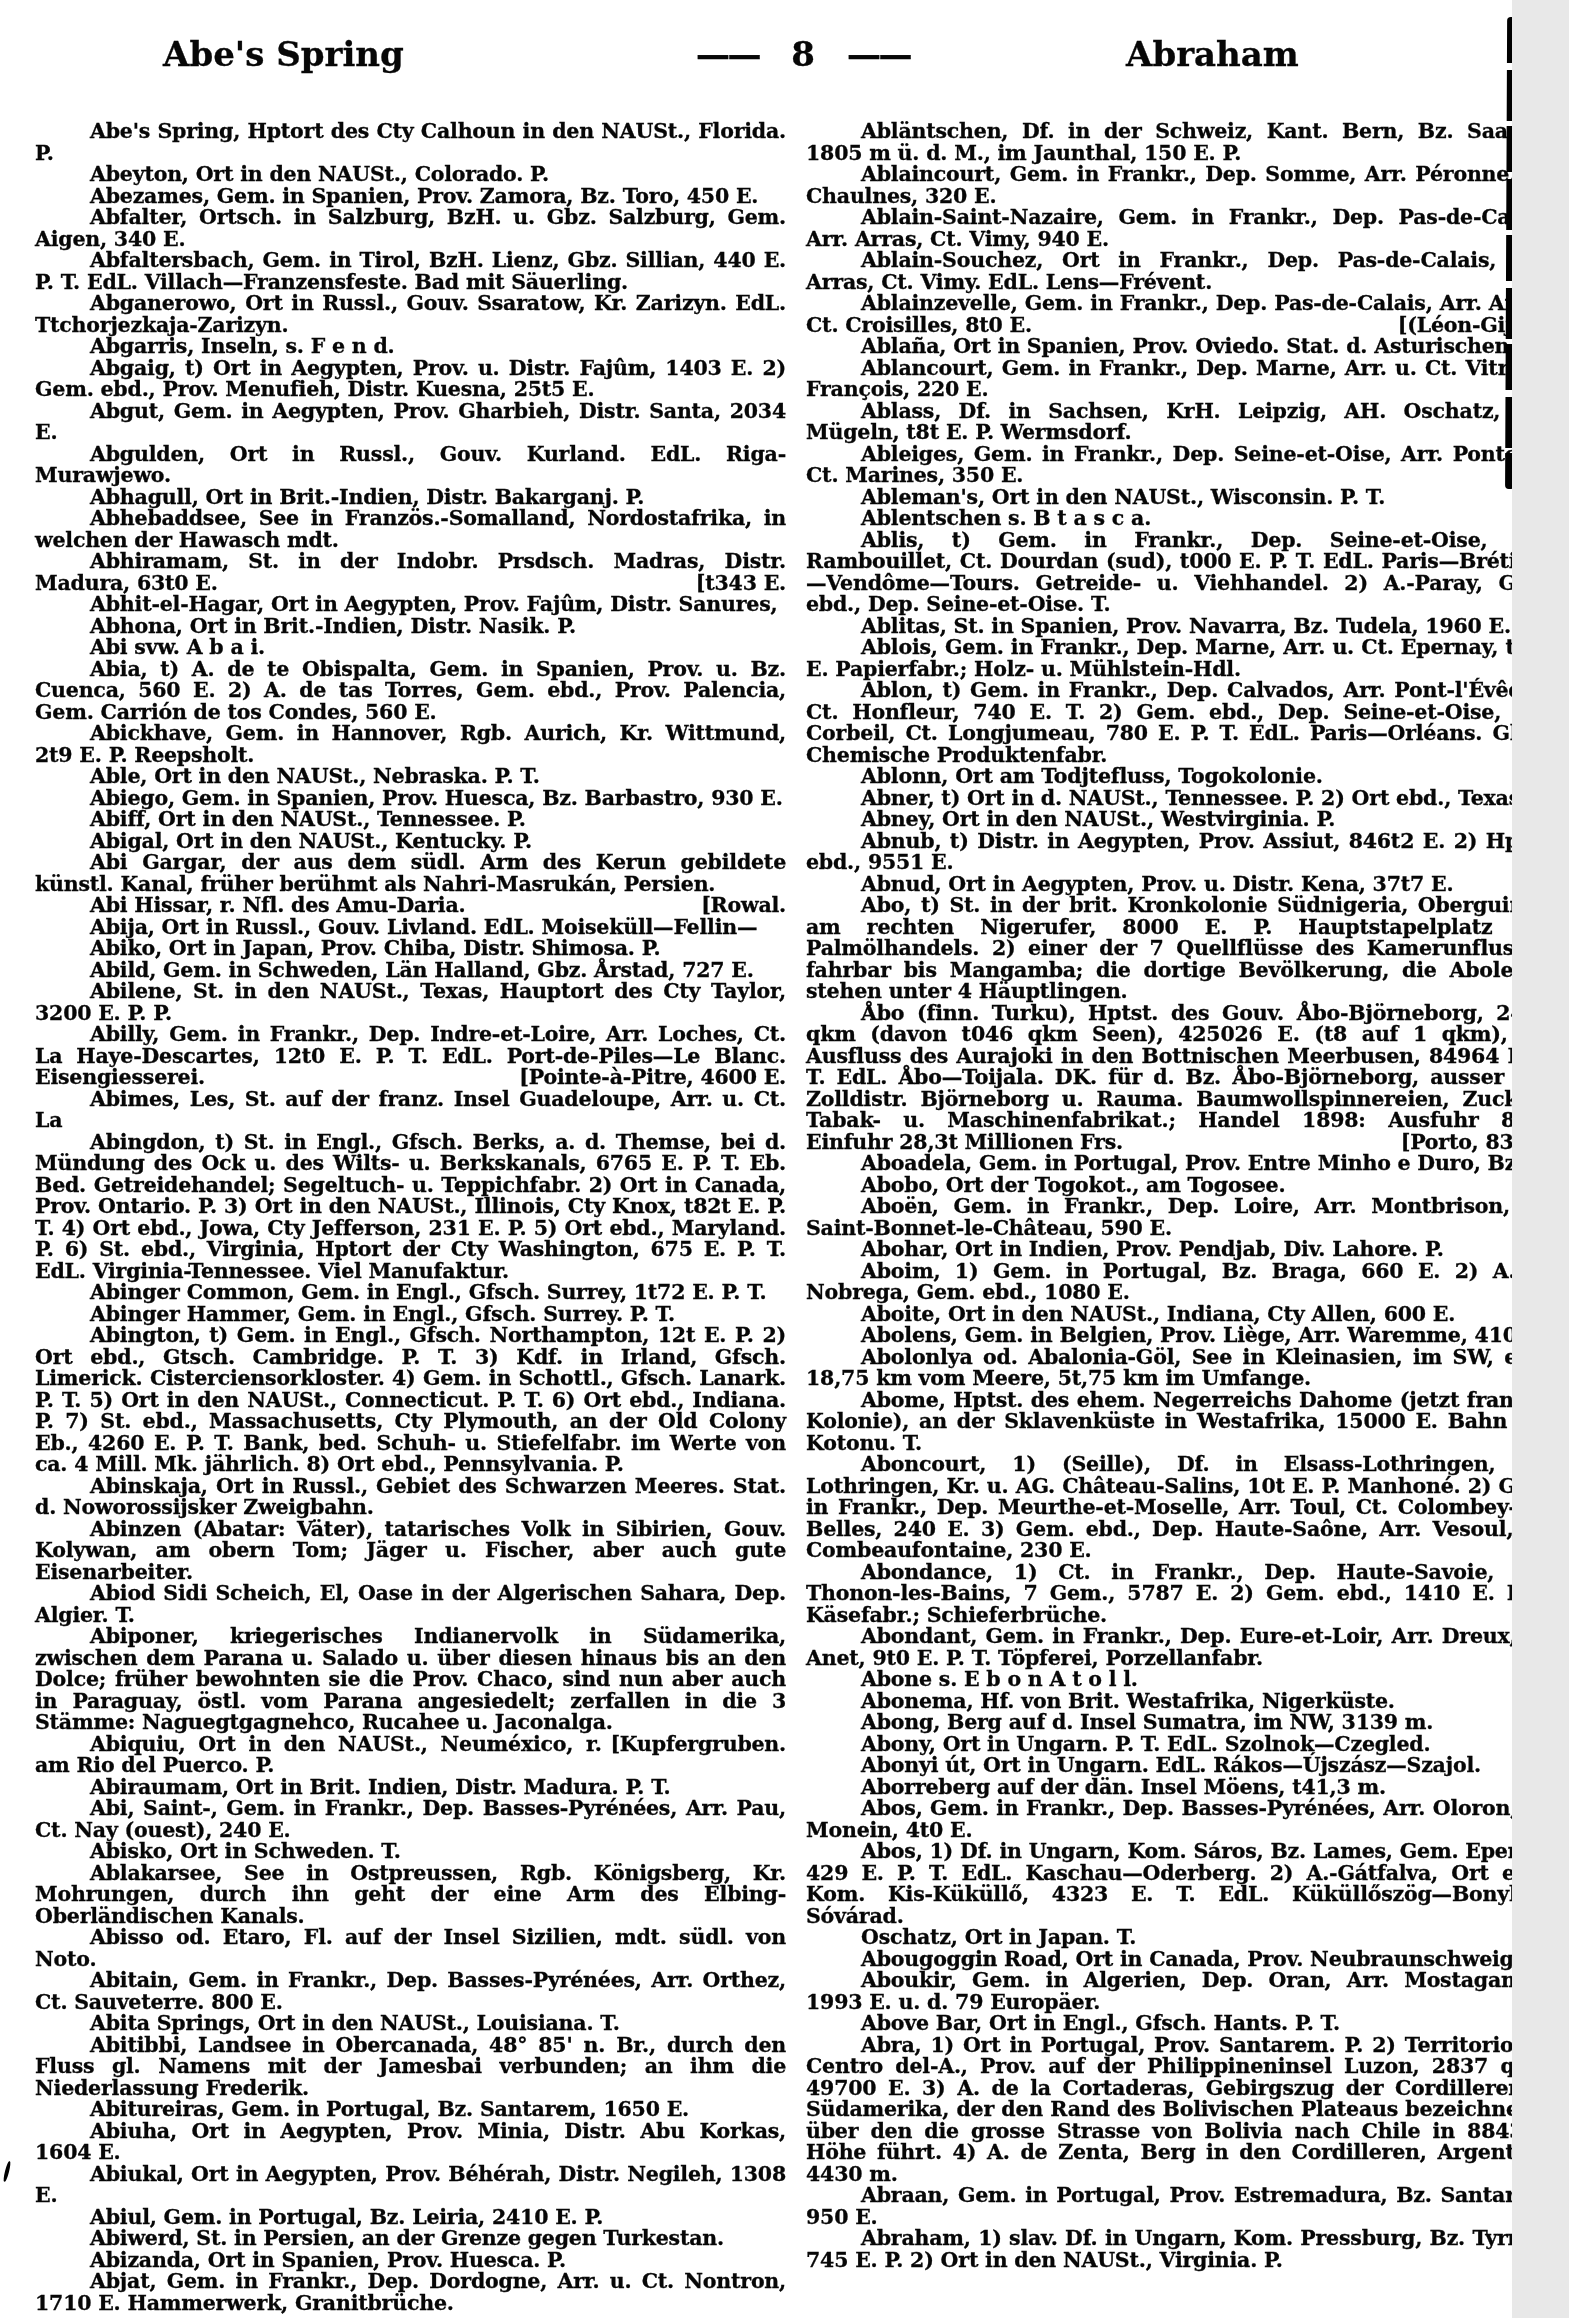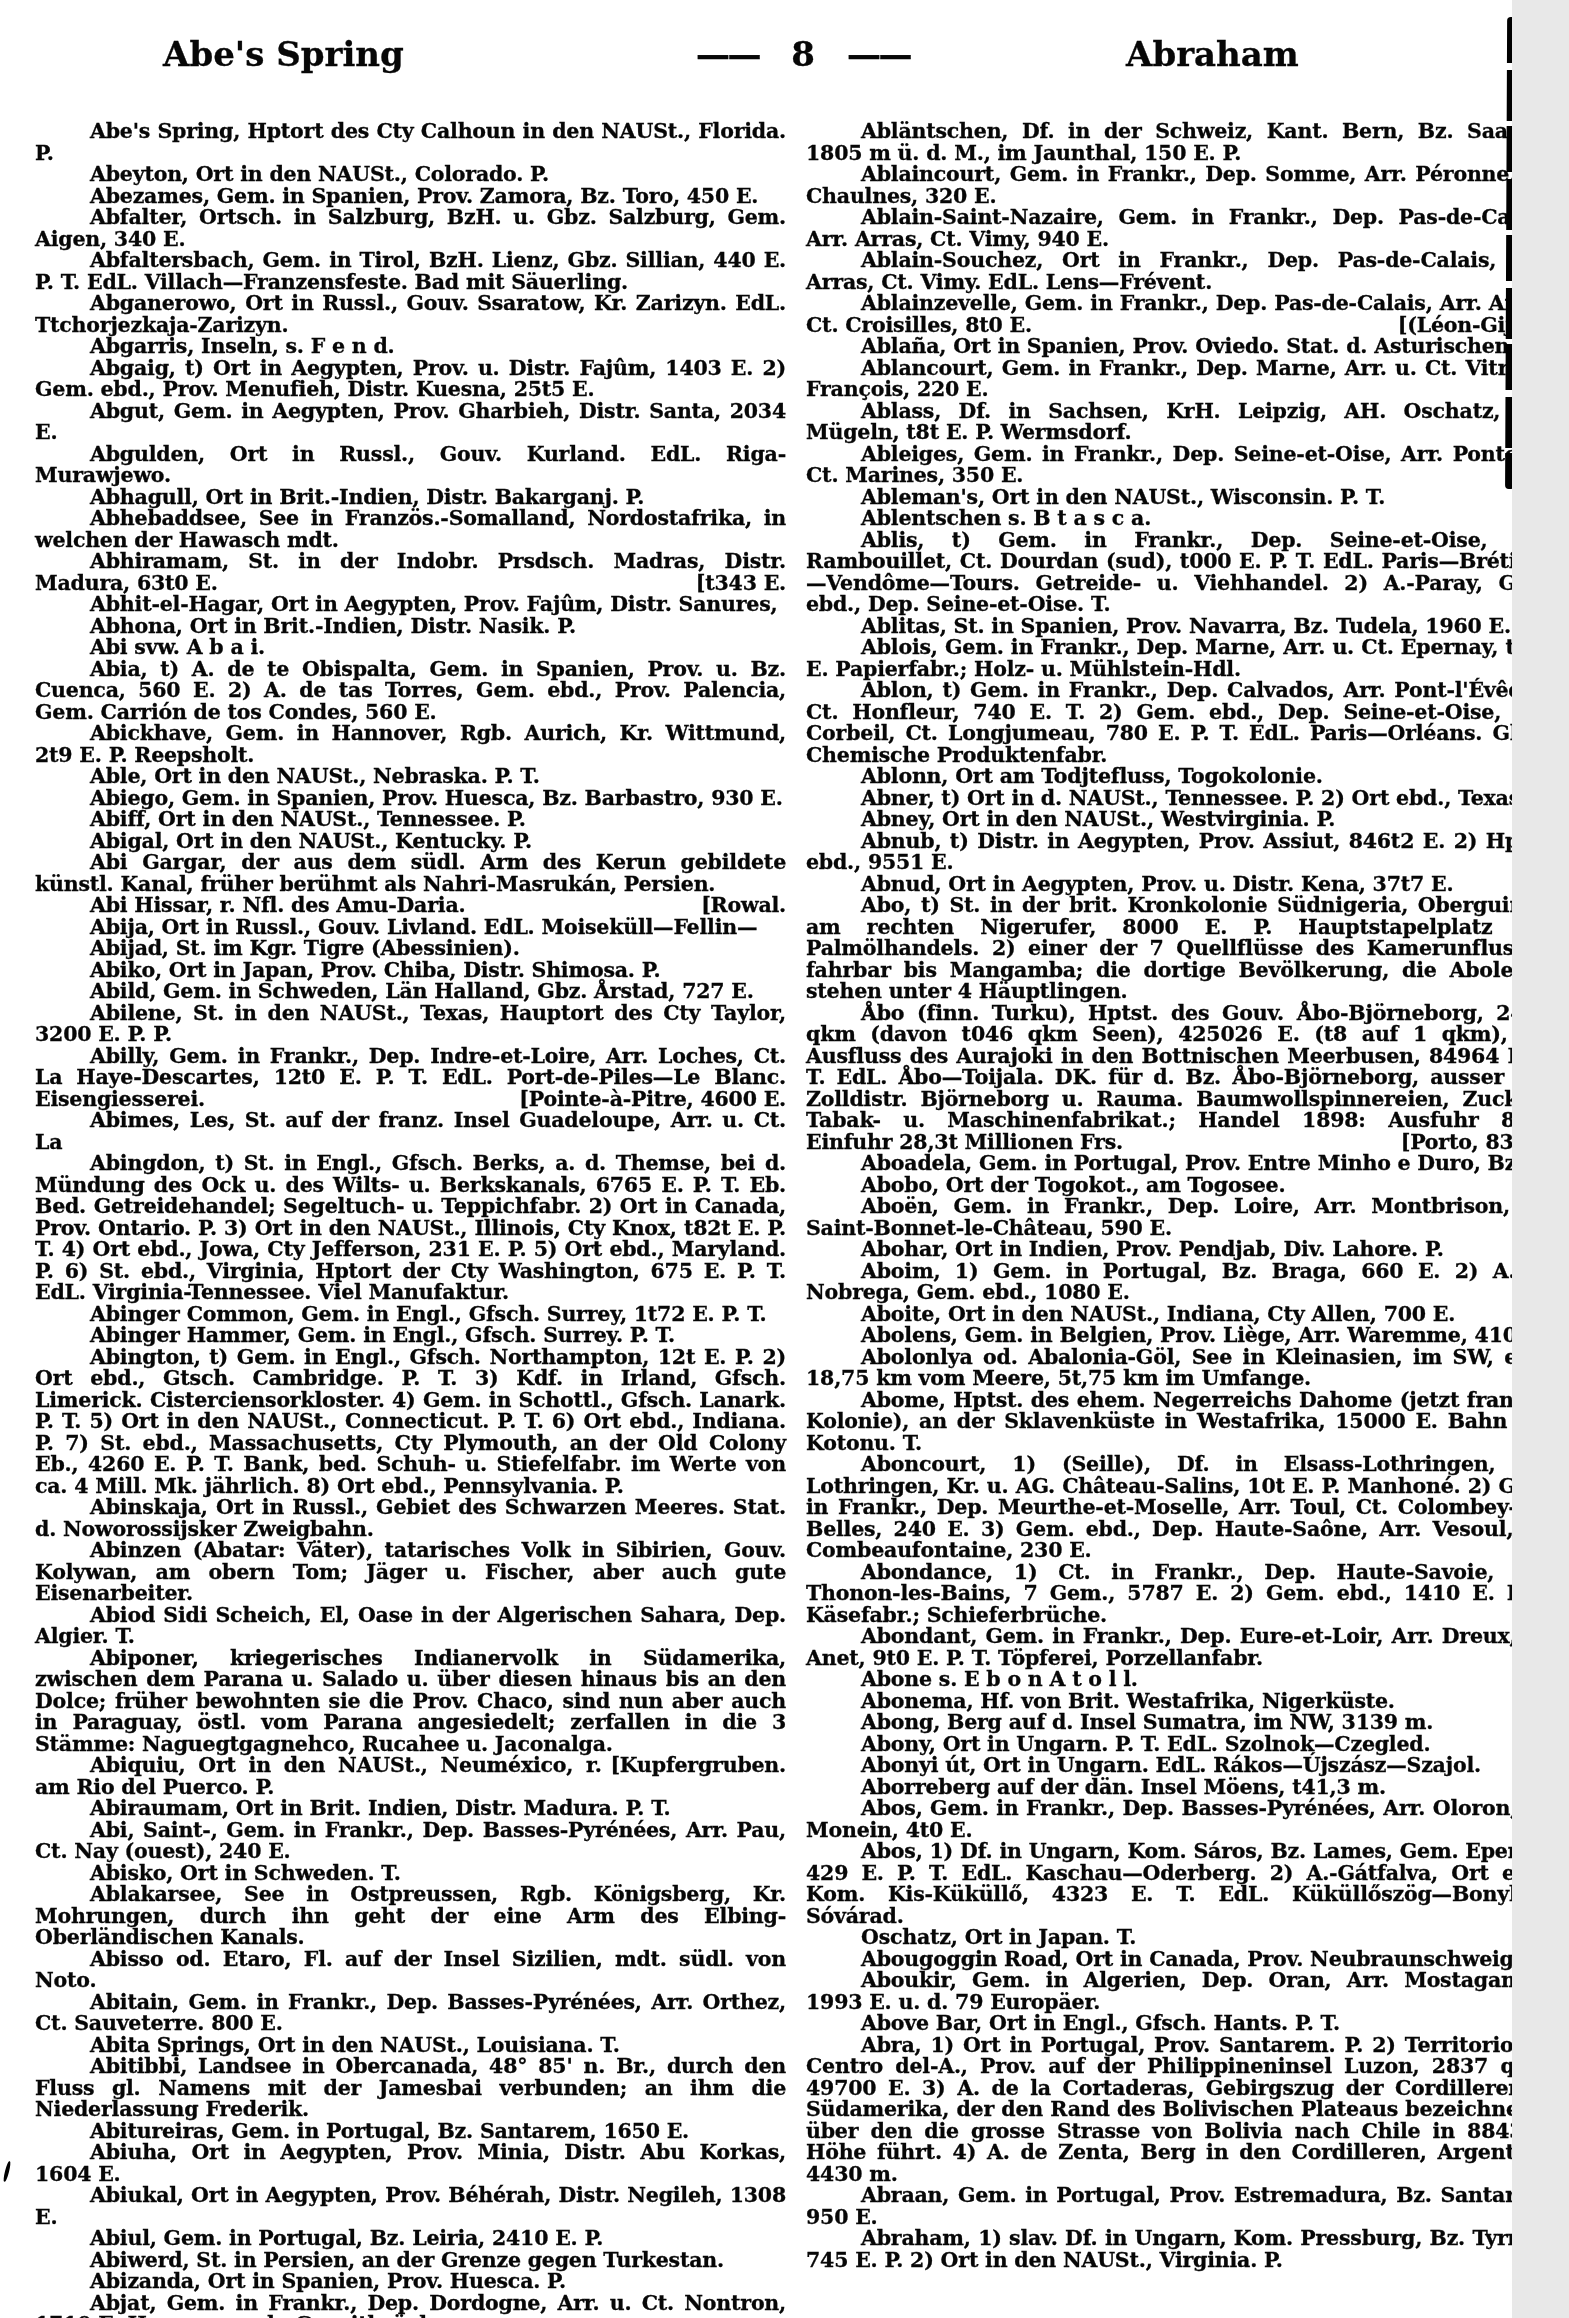--- a/index.html
+++ b/index.html
@@ -90,21 +90,20 @@
         <p class="entry">Abi svw. A b a i.</p>
         <p class="entry">Abia, t) A. de te Obispalta, Gem. in Spanien, Prov. u. Bz. Cuenca, 560 E. 2) A. de tas Torres, Gem. ebd., Prov. Palencia, Gem. Carrión de tos Condes, 560 E.</p>
         <p class="entry">Abickhave, Gem. in Hannover, Rgb. Aurich, Kr. Wittmund, 2t9 E. P. Reepsholt.</p>
         <p class="entry">Able, Ort in den NAUSt., Nebraska. P. T.</p>
         <p class="entry">Abiego, Gem. in Spanien, Prov. Huesca, Bz. Barbastro, 930 E.</p>
         <p class="entry">Abiff, Ort in den NAUSt., Tennessee. P.</p>
         <p class="entry">Abigal, Ort in den NAUSt., Kentucky. P.</p>
         <p class="entry">Abi Gargar, der aus dem südl. Arm des Kerun gebildete künstl. Kanal, früher berühmt als Nahri-Masrukán, Persien.</p>
         <p class="entry">Abi Hissar, r. Nfl. des Amu-Daria.<span class="catch">[Rowal.</span></p>
         <p class="entry">Abija, Ort in Russl., Gouv. Livland. EdL. Moiseküll—Fellin—</p>
-        <p class="entry">Abijad, St. im Kgr. Tigre (Abessinien).</p>
         <p class="entry">Abiko, Ort in Japan, Prov. Chiba, Distr. Shimosa. P.</p>
         <p class="entry">Abild, Gem. in Schweden, Län Halland, Gbz. Årstad, 727 E.</p>
         <p class="entry">Abilene, St. in den NAUSt., Texas, Hauptort des Cty Taylor, 3200 E. P. P.</p>
         <p class="entry">Abilly, Gem. in Frankr., Dep. Indre-et-Loire, Arr. Loches, Ct. La Haye-Descartes, 12t0 E. P. T. EdL. Port-de-Piles—Le Blanc. Eisengiesserei.<span class="catch">[Pointe-à-Pitre, 4600 E.</span></p>
         <p class="entry">Abimes, Les, St. auf der franz. Insel Guadeloupe, Arr. u. Ct. La</p>
         <p class="entry">Abingdon, t) St. in Engl., Gfsch. Berks, a. d. Themse, bei d. Mündung des Ock u. des Wilts- u. Berkskanals, 6765 E. P. T. Eb. Bed. Getreidehandel; Segeltuch- u. Teppichfabr. 2) Ort in Canada, Prov. Ontario. P. 3) Ort in den NAUSt., Illinois, Cty Knox, t82t E. P. T. 4) Ort ebd., Jowa, Cty Jefferson, 231 E. P. 5) Ort ebd., Maryland. P. 6) St. ebd., Virginia, Hptort der Cty Washington, 675 E. P. T. EdL. Virginia-Tennessee. Viel Manufaktur.</p>
         <p class="entry">Abinger Common, Gem. in Engl., Gfsch. Surrey, 1t72 E. P. T.</p>
         <p class="entry">Abinger Hammer, Gem. in Engl., Gfsch. Surrey. P. T.</p>
         <p class="entry">Abington, t) Gem. in Engl., Gfsch. Northampton, 12t E. P. 2) Ort ebd., Gtsch. Cambridge. P. T. 3) Kdf. in Irland, Gfsch. Limerick. Cisterciensorkloster. 4) Gem. in Schottl., Gfsch. Lanark. P. T. 5) Ort in den NAUSt., Connecticut. P. T. 6) Ort ebd., Indiana. P. 7) St. ebd., Massachusetts, Cty Plymouth, an der Old Colony Eb., 4260 E. P. T. Bank, bed. Schuh- u. Stiefelfabr. im Werte von ca. 4 Mill. Mk. jährlich. 8) Ort ebd., Pennsylvania. P.</p>
         <p class="entry">Abinskaja, Ort in Russl., Gebiet des Schwarzen Meeres. Stat. d. Noworossijsker Zweigbahn.</p>
@@ -149,21 +148,21 @@
         <p class="entry">Abney, Ort in den NAUSt., Westvirginia. P.</p>
         <p class="entry">Abnub, t) Distr. in Aegypten, Prov. Assiut, 846t2 E. 2) Hptpl. ebd., 9551 E.</p>
         <p class="entry">Abnud, Ort in Aegypten, Prov. u. Distr. Kena, 37t7 E.</p>
         <p class="entry">Abo, t) St. in der brit. Kronkolonie Südnigeria, Oberguinea, am rechten Nigerufer, 8000 E. P. Hauptstapelplatz des Palmölhandels. 2) einer der 7 Quellflüsse des Kamerunflusses; fahrbar bis Mangamba; die dortige Bevölkerung, die Aboleute, stehen unter 4 Häuptlingen.</p>
         <p class="entry">Åbo (finn. Turku), Hptst. des Gouv. Åbo-Björneborg, 24t7t qkm (davon t046 qkm Seen), 425026 E. (t8 auf 1 qkm), am Ausfluss des Aurajoki in den Bottnischen Meerbusen, 84964 E. P. T. EdL. Åbo—Toijala. DK. für d. Bz. Åbo-Björneborg, ausser den Zolldistr. Björneborg u. Rauma. Baumwollspinnereien, Zucker-, Tabak- u. Maschinenfabrikat.; Handel 1898: Ausfuhr 8,63, Einfuhr 28,3t Millionen Frs.<span class="catch">[Porto, 830 E.</span></p>
         <p class="entry">Aboadela, Gem. in Portugal, Prov. Entre Minho e Duro, Bz.</p>
         <p class="entry">Abobo, Ort der Togokot., am Togosee.</p>
         <p class="entry">Aboën, Gem. in Frankr., Dep. Loire, Arr. Montbrison, Ct. Saint-Bonnet-le-Château, 590 E.</p>
         <p class="entry">Abohar, Ort in Indien, Prov. Pendjab, Div. Lahore. P.</p>
         <p class="entry">Aboim, 1) Gem. in Portugal, Bz. Braga, 660 E. 2) A. de Nobrega, Gem. ebd., 1080 E.</p>
-        <p class="entry">Aboite, Ort in den NAUSt., Indiana, Cty Allen, 700 E.</p>
+        <p class="entry">Aboite, Ort in den NAUSt., Indiana, Cty Allen, 600 E.</p>
         <p class="entry">Abolens, Gem. in Belgien, Prov. Liège, Arr. Waremme, 410 E.</p>
         <p class="entry">Abolonlya od. Abalonia-Göl, See in Kleinasien, im SW, etwa 18,75 km vom Meere, 5t,75 km im Umfange.</p>
         <p class="entry">Abome, Hptst. des ehem. Negerreichs Dahome (jetzt französ. Kolonie), an der Sklavenküste in Westafrika, 15000 E. Bahn von Kotonu. T.</p>
         <p class="entry">Aboncourt, 1) (Seille), Df. in Elsass-Lothringen, Bz. Lothringen, Kr. u. AG. Château-Salins, 10t E. P. Manhoné. 2) Gem. in Frankr., Dep. Meurthe-et-Moselle, Arr. Toul, Ct. Colombey-les-Belles, 240 E. 3) Gem. ebd., Dep. Haute-Saône, Arr. Vesoul, Ct. Combeaufontaine, 230 E.</p>
         <p class="entry">Abondance, 1) Ct. in Frankr., Dep. Haute-Savoie, Arr. Thonon-les-Bains, 7 Gem., 5787 E. 2) Gem. ebd., 1410 E. P. T. Käsefabr.; Schieferbrüche.</p>
         <p class="entry">Abondant, Gem. in Frankr., Dep. Eure-et-Loir, Arr. Dreux, Ct. Anet, 9t0 E. P. T. Töpferei, Porzellanfabr.</p>
         <p class="entry">Abone s. E b o n A t o l l.</p>
         <p class="entry">Abonema, Hf. von Brit. Westafrika, Nigerküste.</p>
         <p class="entry">Abong, Berg auf d. Insel Sumatra, im NW, 3139 m.</p>
         <p class="entry">Abony, Ort in Ungarn. P. T. EdL. Szolnok—Czegled.</p>

